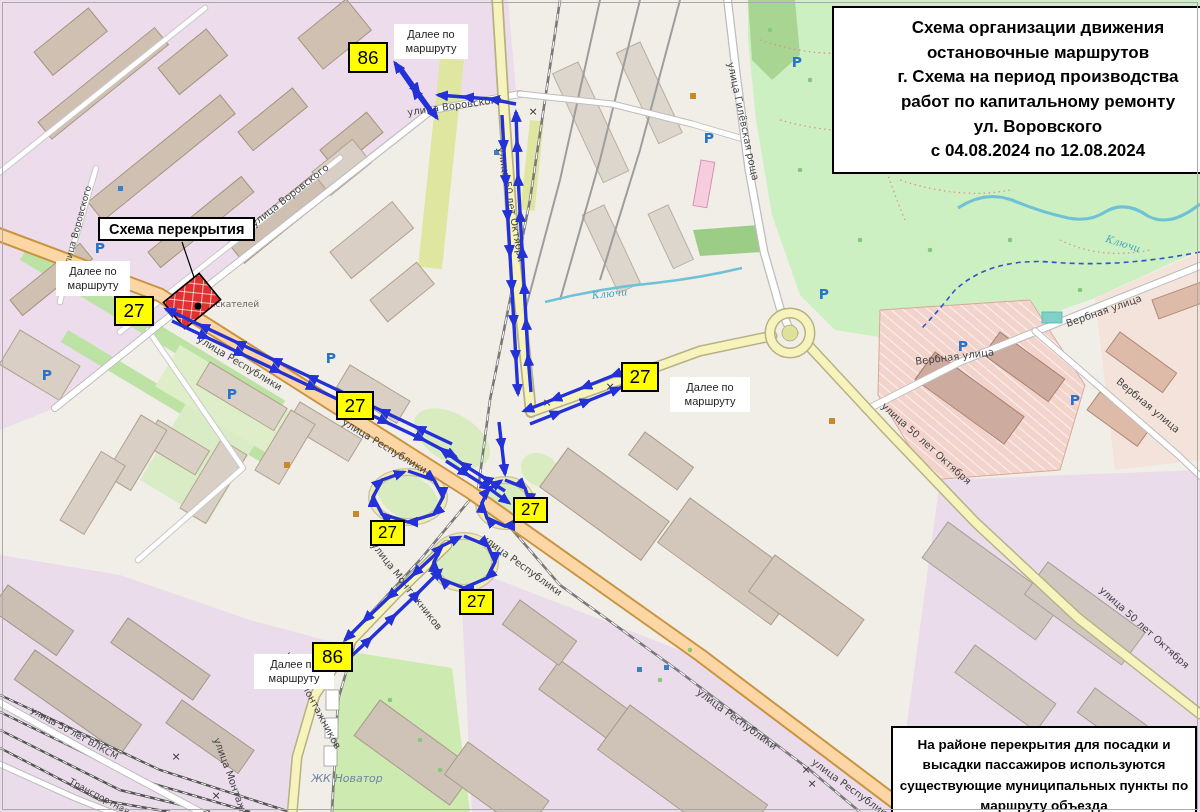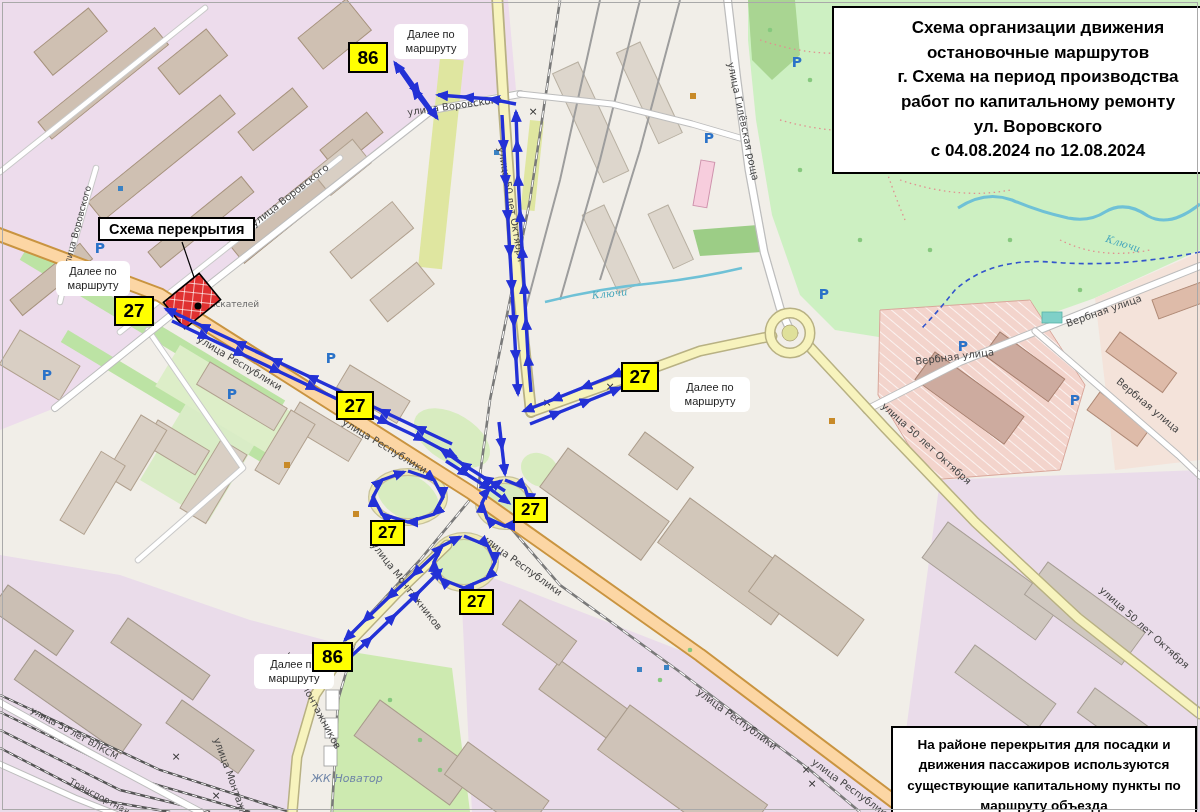--- a/index.html
+++ b/index.html
@@ -1,24 +1,24 @@
 <!DOCTYPE html>
 <html><head>
 <meta charset="utf-8">
 <style>
   html,body{margin:0;padding:0;background:#ffffff;font-family:"Liberation Sans",sans-serif;}
   #stage{position:relative;width:1200px;height:812px;background:#f1eee8;overflow:hidden;}
   #mapsvg{position:absolute;left:0;top:0;z-index:1;}
   .frame{position:absolute;inset:2px;border:1px solid #a9a9a9;pointer-events:none;z-index:40;}
   .badge{position:absolute;z-index:22;background:#ffff00;border:2px solid #000;color:#000;
-         display:flex;align-items:center;justify-content:center;font-weight:bold;
+         display:flex;align-items:center;justify-content:center;font-weight:normal;
          font-size:19px;box-sizing:border-box;font-family:"Liberation Sans",sans-serif;}
   .badge.small{font-size:17px;}
   .next-label{position:absolute;z-index:21;background:#ffffff;color:#1c1c1c;font-size:11px;
-              line-height:1.3;padding:3px 5px;text-align:center;border-radius:6px;}
+              line-height:1.3;padding:3px 5px;text-align:center;}
   .zone-label{position:absolute;z-index:23;background:#ffffff;border:2px solid #000;color:#000;
               font-weight:bold;font-size:14.5px;padding:2px 9px;white-space:nowrap;}
   .title-box{position:absolute;z-index:25;background:#ffffff;border:2px solid #000;color:#000;
              font-weight:bold;font-size:17px;line-height:1.45;text-align:center;
              padding:8px 2px;box-sizing:border-box;}
   .info-box{position:absolute;z-index:25;background:#ffffff;border:2px solid #000;color:#000;
             font-weight:bold;font-size:13.5px;line-height:1.5;text-align:center;
             padding:7px 2px;box-sizing:border-box;}
   .street{font-family:"DejaVu Sans",sans-serif;font-size:10px;fill:#454545;text-anchor:middle;}
   .street.sm{font-size:9px;}
@@ -338,22 +338,22 @@
   <div>Схема организации движения</div>
   <div>остановочные маршрутов</div>
   <div>г. Схема на период производства</div>
   <div>работ по капитальному ремонту</div>
   <div>ул. Воровского</div>
   <div>с 04.08.2024 по 12.08.2024</div>
 </div>
 
 <div class="info-box" style="left:891px;top:726px;width:306px;">
   <div>На районе перекрытия для посадки и</div>
-  <div>движения пассажиров используются</div>
-  <div>существующие капитальному пункты по</div>
+  <div>высадки пассажиров используются</div>
+  <div>существующие муниципальных пункты по</div>
   <div>маршруту объезда</div>
 </div>
 
 <div class="zone-label" style="left:98px;top:217px;">Схема перекрытия</div>
 
 <div class="next-label" style="left:394px;top:24px;width:64px;">Далее по маршруту</div>
 <div class="next-label" style="left:56px;top:261px;width:64px;">Далее по маршруту</div>
 <div class="next-label" style="left:670px;top:377px;width:70px;">Далее по маршруту</div>
 <div class="next-label" style="left:254px;top:654px;width:70px;">Далее по маршруту</div>
 

